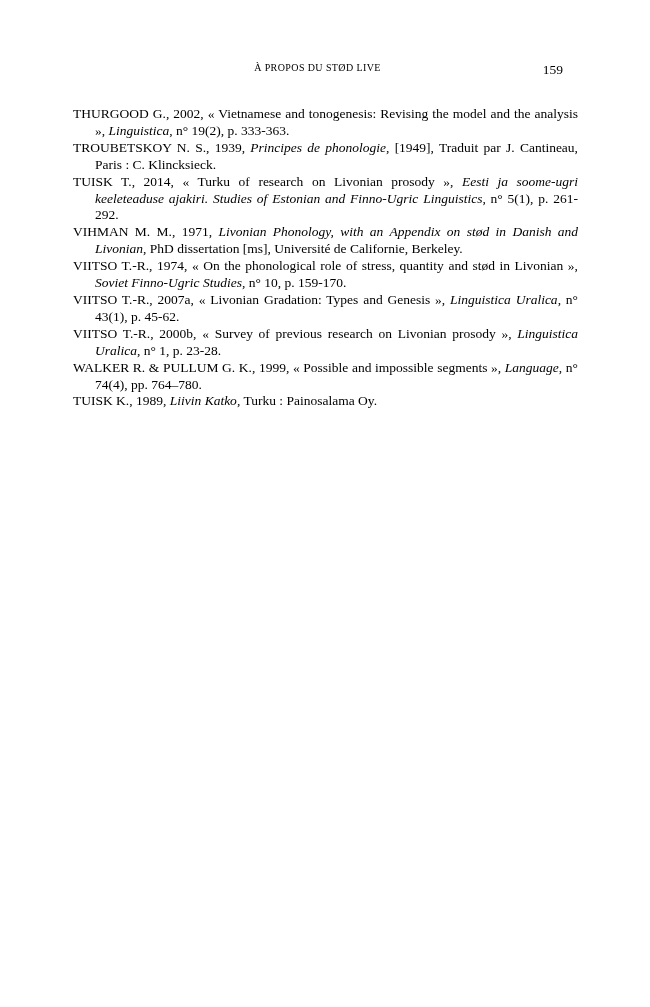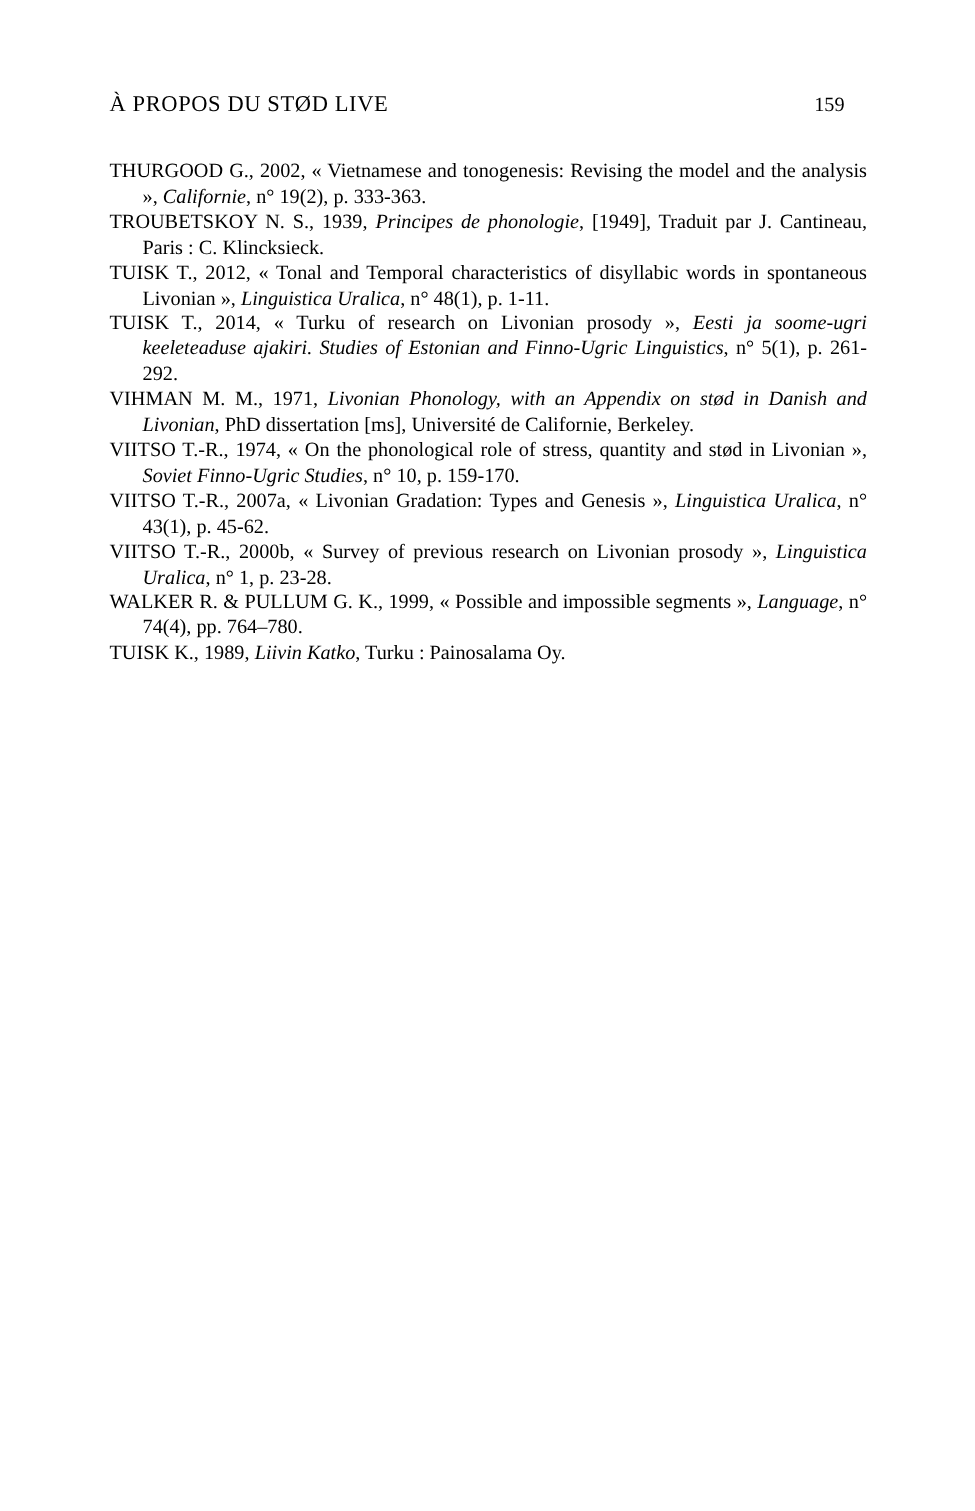--- a/index.html
+++ b/index.html
@@ -18,21 +18,22 @@
   .page-header {
     position: relative;
     height: 17px;
     margin-bottom: 27px;
   }
   .running-title {
     position: absolute;
     left: 0;
     right: 16px;
     top: 0;
-    font-size: 15px;
+    text-align: center;
+    font-size: 10px;
     letter-spacing: 0.4px;
   }
   .page-number {
     position: absolute;
     right: 15px;
     top: 0;
     font-size: 13.5px;
   }
   .references p.ref {
     font-size: 13.5px;
@@ -47,23 +48,22 @@
 </style>
 </head>
 <body>
 
 <div class="page">
   <div class="page-header">
     <span class="running-title">À PROPOS DU STØD LIVE</span>
     <span class="page-number">159</span>
   </div>
   <div class="references">
-      <p class="ref"><span>THURGOOD G., 2002, « Vietnamese and tonogenesis: Revising the model and the analysis », </span><em>Californie</em><span>, n° 19(2), p. 333-363.</span></p>
+      <p class="ref"><span>THURGOOD G., 2002, « Vietnamese and tonogenesis: Revising the model and the analysis », </span><em>Linguistica</em><span>, n° 19(2), p. 333-363.</span></p>
       <p class="ref"><span>TROUBETSKOY N. S., 1939, </span><em>Principes de phonologie</em><span>, [1949], Traduit par J. Cantineau, Paris : C. Klincksieck.</span></p>
-      <p class="ref"><span>TUISK T., 2012, « Tonal and Temporal characteristics of disyllabic words in spontaneous Livonian », </span><em>Linguistica Uralica</em><span>, n° 48(1), p. 1-11.</span></p>
       <p class="ref"><span>TUISK T., 2014, « Turku of research on Livonian prosody », </span><em>Eesti ja soome-ugri keeleteaduse ajakiri. Studies of Estonian and Finno-Ugric Linguistics</em><span>, n° 5(1), p. 261-292.</span></p>
       <p class="ref"><span>VIHMAN M. M., 1971, </span><em>Livonian Phonology, with an Appendix on stød in Danish and Livonian</em><span>, PhD dissertation [ms], Université de Californie, Berkeley.</span></p>
       <p class="ref"><span>VIITSO T.-R., 1974, « On the phonological role of stress, quantity and stød in Livonian », </span><em>Soviet Finno-Ugric Studies</em><span>, n° 10, p. 159-170.</span></p>
       <p class="ref"><span>VIITSO T.-R., 2007a, « Livonian Gradation: Types and Genesis », </span><em>Linguistica Uralica</em><span>, n° 43(1), p. 45-62.</span></p>
       <p class="ref"><span>VIITSO T.-R., 2000b, « Survey of previous research on Livonian prosody », </span><em>Linguistica Uralica</em><span>, n° 1, p. 23-28.</span></p>
       <p class="ref"><span>WALKER R. &amp; PULLUM G. K., 1999, « Possible and impossible segments », </span><em>Language</em><span>, n° 74(4), pp. 764–780.</span></p>
       <p class="ref"><span>TUISK K., 1989, </span><em>Liivin Katko</em><span>, Turku : Painosalama Oy.</span></p>
     </div>
 </div>
 

